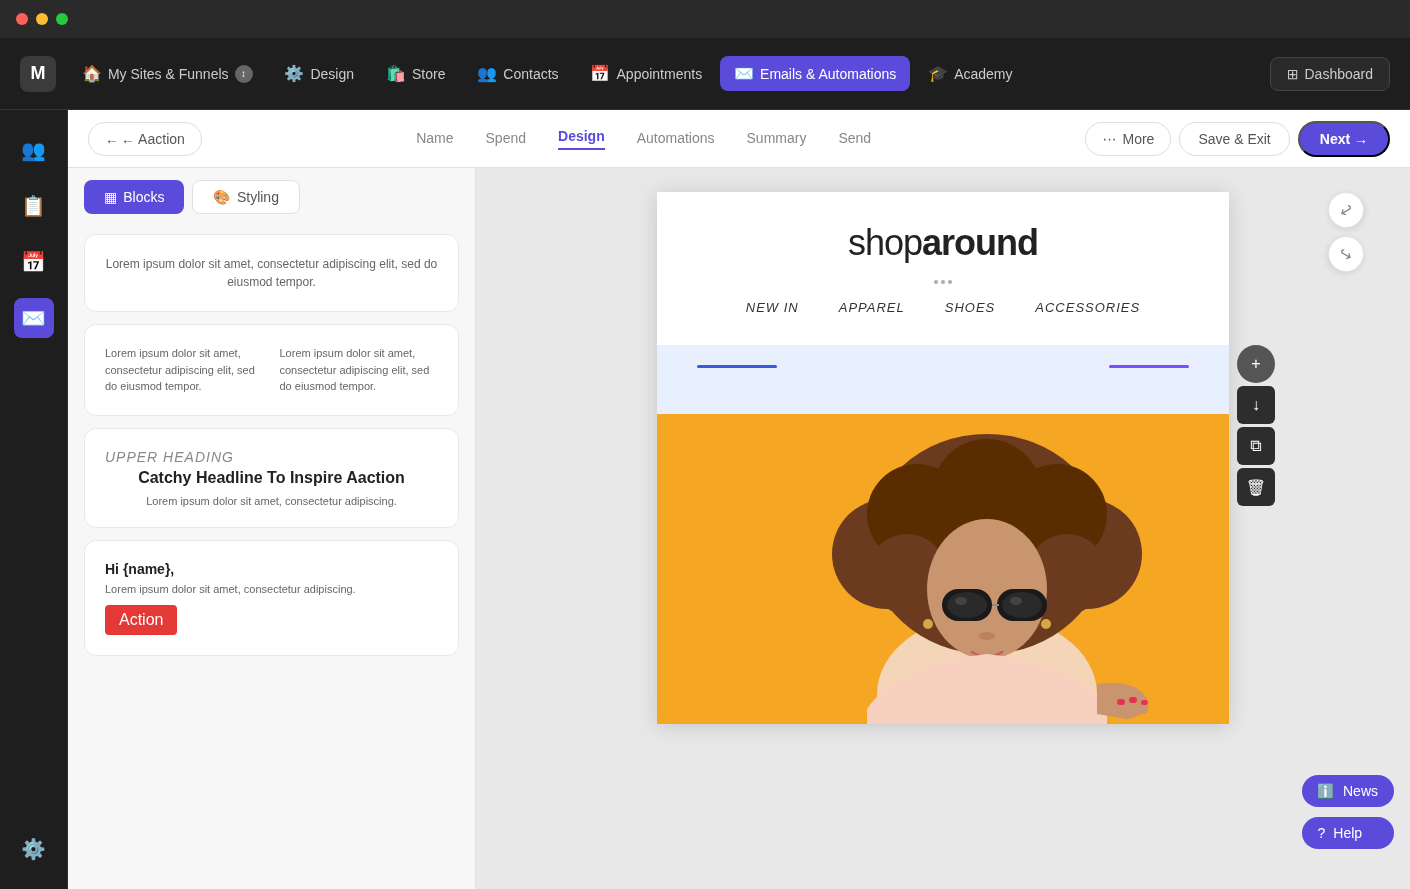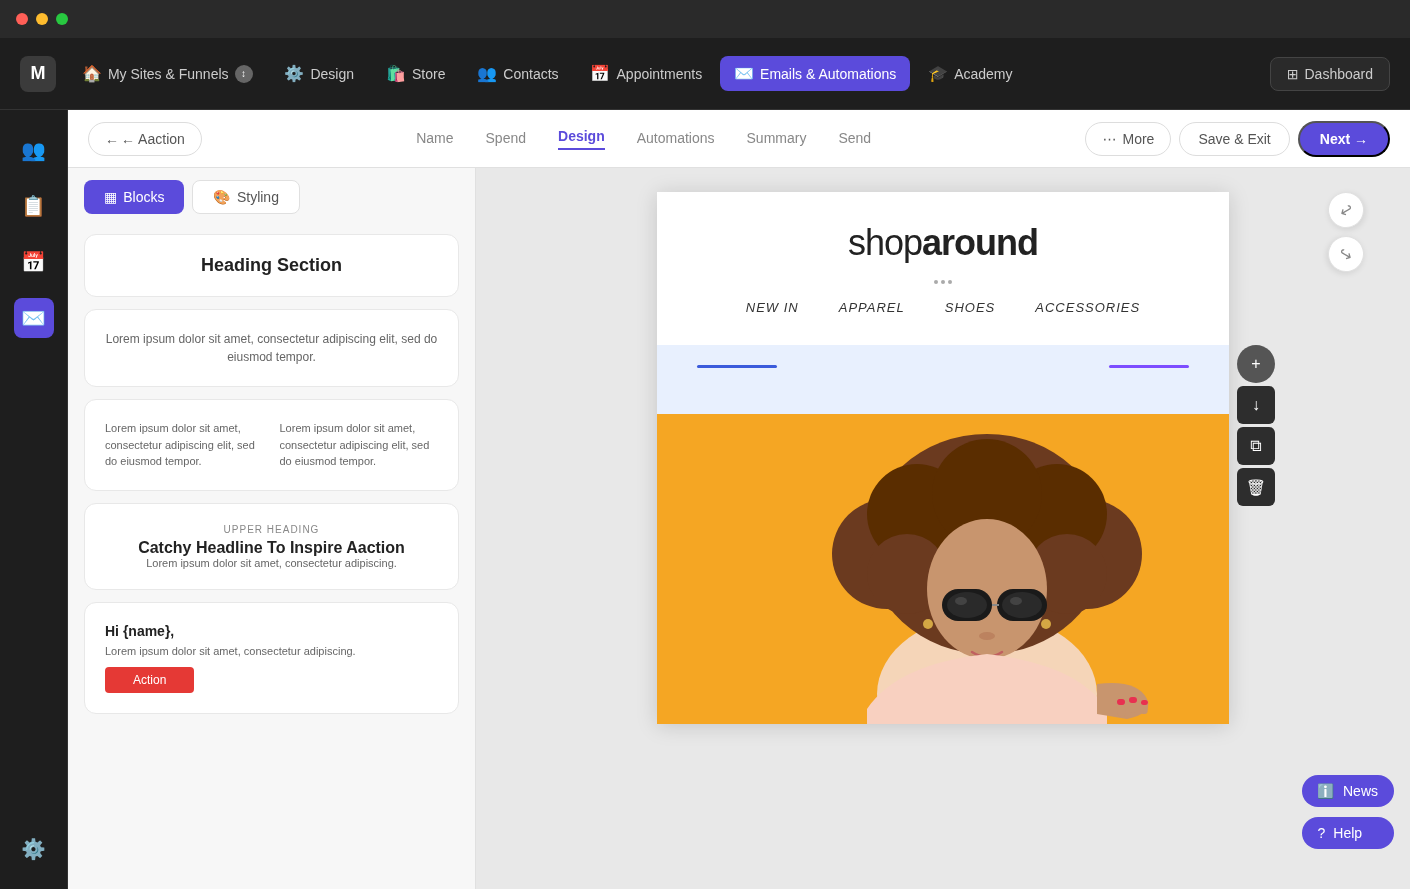--- a/index.html
+++ b/index.html
@@ -207,32 +207,32 @@
       border: 1px solid #e8e8e8;
     }
 
     .block-heading { font-size: 18px; font-weight: 700; text-align: center; color: #222; }
 
     .block-lorem { font-size: 12px; color: #666; text-align: center; line-height: 1.5; }
 
     .block-two-col { display: flex; gap: 16px; }
     .block-col { flex: 1; font-size: 11px; color: #666; line-height: 1.5; }
 
-    .block-upper { font-size: 10px; color: #888; text-align: center; letter-spacing: 1px; text-transform: uppercase; margin-bottom: 4px; }
-    .block-catchy { font-size: 16px; font-weight: 700; text-align: center; color: #222; }
+    .block-upper { font-size: 14px; color: #888; text-align: left; letter-spacing: 1px; text-transform: uppercase; margin-bottom: 4px; font-style: italic; }
+    .block-catchy { font-size: 16px; font-weight: 700; text-align: center; color: #222; margin-bottom: 8px; }
     .block-sub { font-size: 11px; color: #666; text-align: center; }
 
     .block-hi { font-size: 14px; font-weight: 600; color: #222; margin-bottom: 6px; }
     .block-body { font-size: 11px; color: #666; margin-bottom: 10px; }
     .block-action-btn {
       background: #e53935;
       color: white;
-      padding: 6px 28px;
+      padding: 6px 14px;
       border-radius: 4px;
-      font-size: 12px;
+      font-size: 16px;
       display: inline-block;
     }
 
     .block-button-name {
       background: #e53935;
       color: white;
       padding: 10px 32px;
       border-radius: 6px;
       font-size: 14px;
       font-weight: 600;
@@ -475,23 +475,20 @@
         <span>Blocks</span>
       </div>
       <div class="panel-tab inactive">
         <span>🎨</span>
         <span>Styling</span>
       </div>
     </div>
 
     <div class="blocks-list">
 
-      <div class="block-item">
-        <div class="block-heading">Heading Section</div>
-      </div>
 
       <div class="block-item">
         <div class="block-lorem">Lorem ipsum dolor sit amet, consectetur adipiscing elit, sed do eiusmod tempor.</div>
       </div>
 
       <div class="block-item">
         <div class="block-two-col">
           <div class="block-col">Lorem ipsum dolor sit amet, consectetur adipiscing elit, sed do eiusmod tempor.</div>
           <div class="block-col">Lorem ipsum dolor sit amet, consectetur adipiscing elit, sed do eiusmod tempor.</div>
         </div>

